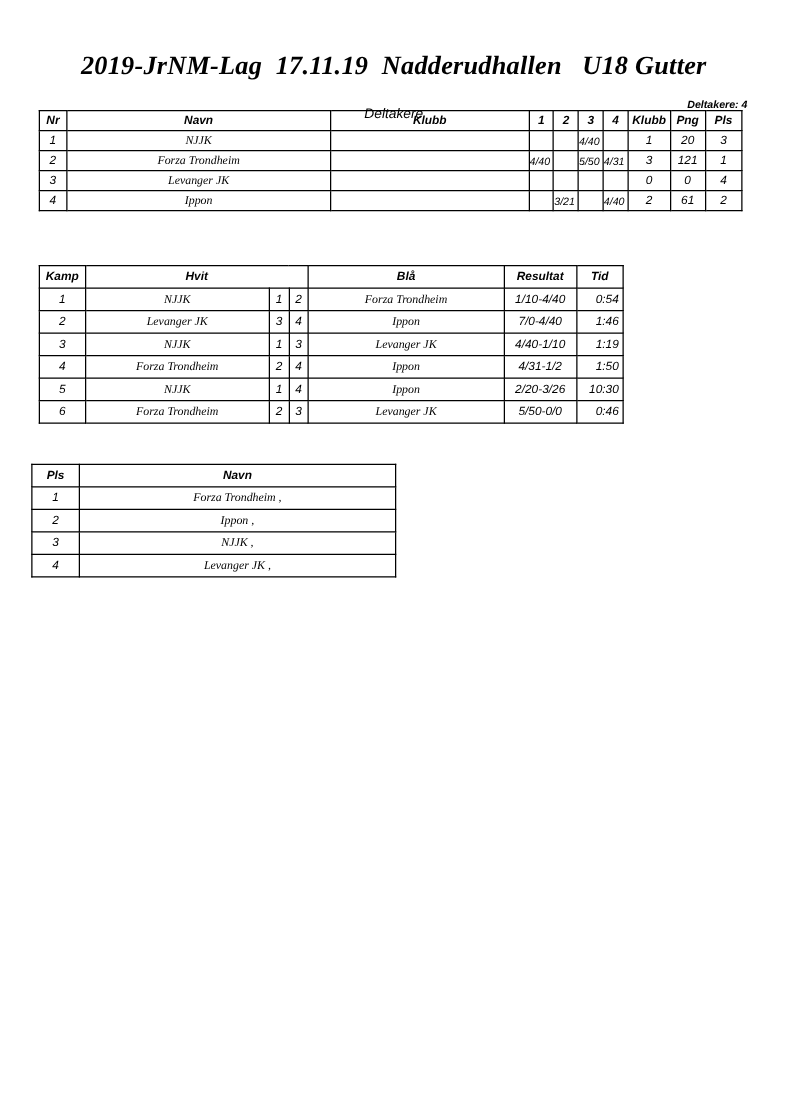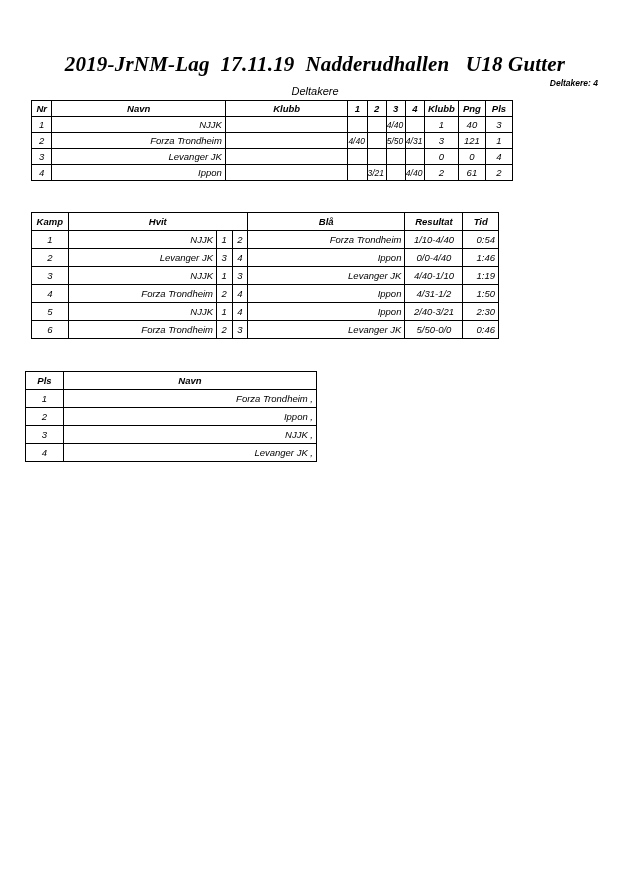--- a/index.html
+++ b/index.html
@@ -22,21 +22,21 @@
     box-sizing: border-box;
     padding: 0;
   }
   .title {
     text-align: center;
     font-family: "Liberation Serif", serif;
     font-style: italic;
     font-weight: bold;
     font-size: 21px;
     margin: 0;
-    padding-top: 52px;
+    padding-top: 40px;
     letter-spacing: 0.2px;
   }
   .title .seg { white-space: pre; }
 
   .section-head {
     text-align: center;
     font-family: "Liberation Sans", sans-serif;
     font-style: italic;
     font-weight: normal;
     font-size: 11px;
@@ -72,28 +72,28 @@
     height: 13px;
     box-sizing: border-box;
     white-space: nowrap;
     overflow: hidden;
   }
   table.bordered th {
     font-weight: bold;
     text-align: center;
   }
   td.c { text-align: center; }
-  td.l { text-align: right; }
+  td.l { text-align: center; font-family: Liberation Serif, serif; }
 
   
   #deltakere-table {
     position: absolute;
     left: 31px;
-    top: 100px;
-    width: 482px;
+    top: 88px;
+    width: 563px;
   }
   #deltakere-table col.nr     { width: 22px; }
   #deltakere-table col.navn   { width: 222px; }
   #deltakere-table col.klubb  { width: 168px; }
   #deltakere-table col.m      { width: 20px; }
   #deltakere-table col.vant   { width: 28px; }
   #deltakere-table col.png    { width: 28px; }
   #deltakere-table col.pls    { width: 30px; }
   #deltakere-table td.match {
     font-size: 8.5px;
@@ -190,21 +190,21 @@
     <tbody>
       <tr>
         <td class="c">1</td>
         <td class="l">NJJK</td>
         <td class="l"></td>
         <td class="match"></td>
         <td class="match"></td>
         <td class="match">4/40</td>
         <td class="match"></td>
         <td class="c">1</td>
-        <td class="c">40</td>
+        <td class="c">20</td>
         <td class="c">3</td>
       </tr>
       <tr>
         <td class="c">2</td>
         <td class="l">Forza Trondheim</td>
         <td class="l"></td>
         <td class="match">4/40</td>
         <td class="match"></td>
         <td class="match">5/50</td>
         <td class="match">4/31</td>
@@ -268,21 +268,21 @@
         <td class="l">Forza Trondheim</td>
         <td class="res">1/10-4/40</td>
         <td class="tid">0:54</td>
       </tr>
       <tr>
         <td class="c">2</td>
         <td class="l">Levanger JK</td>
         <td class="c">3</td>
         <td class="c">4</td>
         <td class="l">Ippon</td>
-        <td class="res">0/0-4/40</td>
+        <td class="res">7/0-4/40</td>
         <td class="tid">1:46</td>
       </tr>
       <tr>
         <td class="c">3</td>
         <td class="l">NJJK</td>
         <td class="c">1</td>
         <td class="c">3</td>
         <td class="l">Levanger JK</td>
         <td class="res">4/40-1/10</td>
         <td class="tid">1:19</td>
@@ -295,22 +295,22 @@
         <td class="l">Ippon</td>
         <td class="res">4/31-1/2</td>
         <td class="tid">1:50</td>
       </tr>
       <tr>
         <td class="c">5</td>
         <td class="l">NJJK</td>
         <td class="c">1</td>
         <td class="c">4</td>
         <td class="l">Ippon</td>
-        <td class="res">2/40-3/21</td>
-        <td class="tid">2:30</td>
+        <td class="res">2/20-3/26</td>
+        <td class="tid">10:30</td>
       </tr>
       <tr>
         <td class="c">6</td>
         <td class="l">Forza Trondheim</td>
         <td class="c">2</td>
         <td class="c">3</td>
         <td class="l">Levanger JK</td>
         <td class="res">5/50-0/0</td>
         <td class="tid">0:46</td>
       </tr>

